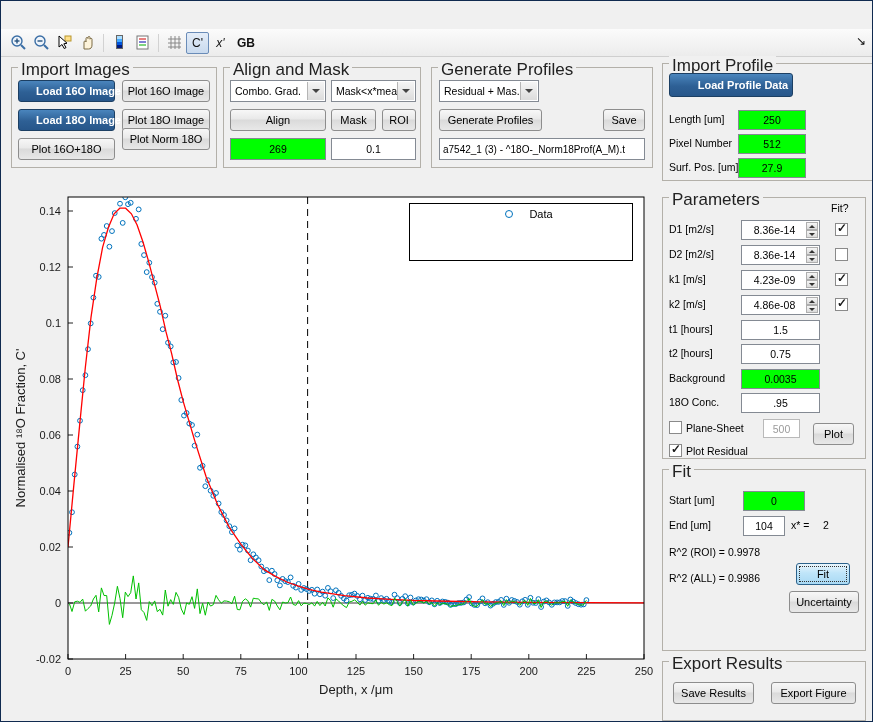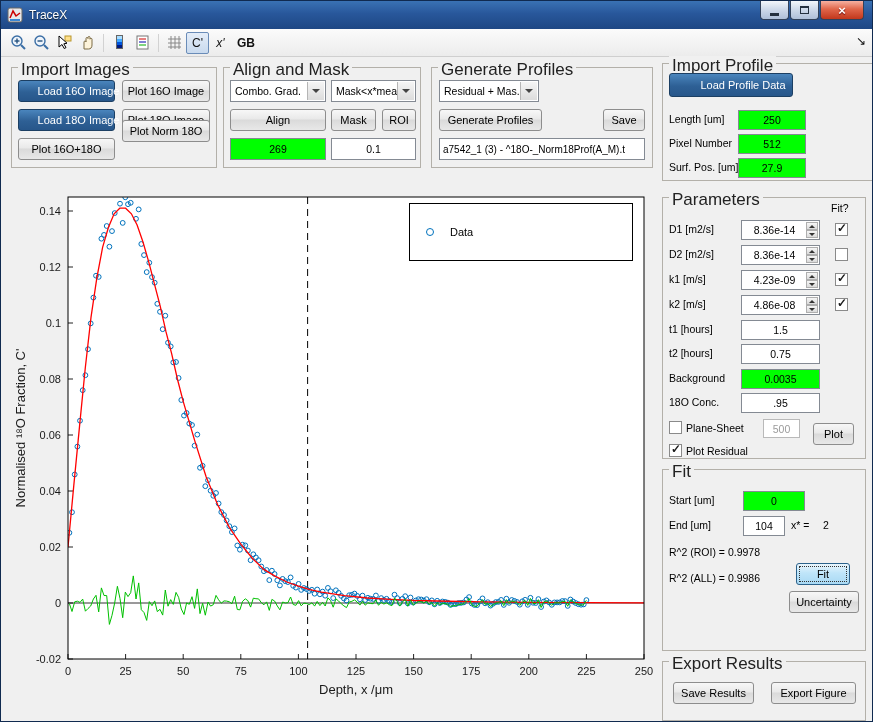--- a/index.html
+++ b/index.html
@@ -19,21 +19,21 @@
   .tool{width:23px;height:22px;display:flex;align-items:center;justify-content:center;border-radius:2px;}
   .tool.pressed{border:1px solid #6a8cb8;background:linear-gradient(#e4edf8,#c9daee);box-sizing:border-box;}
   .tsep{width:1px;height:18px;background:#d2d2d2;margin:0 4px;}
   .tooltext{font-size:12px;color:#111;}
   .overflow{position:absolute;right:6px;top:33px;font-size:12px;color:#111;}
   
   .panel{position:absolute;border:1px solid #b3b0a9;box-sizing:border-box;}
   .ptitle{position:absolute;top:-8px;left:6px;background:#f0f0f0;padding:0 3px;font-size:17px;color:#222;white-space:nowrap;}
   .lbl{position:absolute;font-size:10.5px;color:#000;white-space:nowrap;}
   .btn{position:absolute;box-sizing:border-box;font-size:11px;display:flex;align-items:center;justify-content:center;background:linear-gradient(#f7f7f7,#e9e9e9 45%,#dadada 50%,#e8e8e8);border:1px solid #8d8d8d;border-radius:3px;color:#000;white-space:nowrap;}
-  .btn.blue{background:linear-gradient(#4a85bd,#2e6095 55%,#27568a);border-color:#1c3f63;color:#fff;font-weight:normal;padding-left:24px;}
+  .btn.blue{background:linear-gradient(#4a85bd,#2e6095 55%,#27568a);border-color:#1c3f63;color:#fff;font-weight:bold;padding-left:24px;}
   .btn.focusdef{background:linear-gradient(#eaf6fd,#bfe5f9 45%,#a9d9f4);border:1px solid #2c628b;outline:1px dotted #333;outline-offset:-4px;}
   .field{position:absolute;box-sizing:border-box;background:#fff;border:1px solid #848a93;font-size:10.5px;display:flex;align-items:center;justify-content:center;color:#000;white-space:nowrap;overflow:hidden;}
   .field.green{background:#00ff00;}
   .field.left{justify-content:flex-start;padding-left:3px;}
   .field.dim{color:#9b9b9b;border-color:#b9b9b9;}
   .dd{position:absolute;box-sizing:border-box;background:#fff;border:1px solid #848a93;font-size:10.5px;display:flex;align-items:center;padding-left:4px;color:#000;white-space:nowrap;overflow:hidden;}
   .dda{position:absolute;right:1px;top:1px;bottom:1px;width:16px;background:linear-gradient(#f5f5f5,#dcdcdc);border-left:1px solid #b5b5b5;display:flex;align-items:center;justify-content:center;}
   .dda i{width:0;height:0;border:4px solid transparent;border-top-color:#444;margin-top:4px;}
   .spincol{position:absolute;right:1px;top:1px;bottom:1px;width:12px;display:flex;flex-direction:column;}
   .sbtn{flex:1;box-sizing:border-box;background:linear-gradient(#f6f6f6,#dadada);border:1px solid #aeaeae;display:flex;align-items:center;justify-content:center;}
@@ -41,51 +41,32 @@
   .sbtn.up i{border-bottom-color:#333;margin-top:-3px;}
   .sbtn.dn i{border-top-color:#333;margin-bottom:-3px;}
   .cb{position:absolute;width:13px;height:13px;box-sizing:border-box;background:#fff;border:1px solid #8a8a8a;}
   .cb.checked::after{content:"✓";position:absolute;left:1px;top:-3px;font-size:12px;font-weight:bold;color:#1a1a1a;}
   
   .chart{position:absolute;left:8px;top:185px;width:650px;height:524px;}
   .chart svg{position:absolute;left:0;top:0;}
   .chart text{font-family:"Liberation Sans",sans-serif;}
   .chart .tick{font-size:11px;fill:#1a1a1a;}
   .chart .axlabel{font-size:13px;fill:#1a1a1a;}
-  .legend{position:absolute;left:400px;top:17px;width:224px;height:58px;box-sizing:border-box;background:#fff;border:1px solid #000;display:flex;flex-direction:column;justify-content:space-evenly;padding:1px 0;}
+  .legend{position:absolute;left:400px;top:17px;width:224px;height:58px;box-sizing:border-box;background:#fff;border:1px solid #000;display:flex;flex-direction:row;justify-content:space-evenly;padding:1px 0;}
   .lrow{display:flex;align-items:center;height:17px;}
   .lsample{width:40px;display:flex;align-items:center;justify-content:center;}
   .lcircle{width:6px;height:6px;border:1.4px solid #0072BD;border-radius:50%;background:#fff;}
   .lline{width:30px;height:0;border-top:1.6px solid #f00;}
   .ltext{font-size:11px;color:#000;white-space:nowrap;}
 </style>
 </head>
 <body>
 
 <div class="window">
 
-  <div class="titlebar">
-    <svg class="appicon" viewBox="0 0 16 16">
-      <rect x="1" y="1" width="14" height="14" rx="2" fill="#e8e8e8" stroke="#666"></rect>
-      <polyline points="3,11 6,4 9,9 13,6" fill="none" stroke="#c00" stroke-width="1.5"></polyline>
-      <line x1="3" y1="13" x2="13" y2="13" stroke="#06c" stroke-width="1.5"></line>
-    </svg>
-    <span class="apptitle">TraceX</span>
-    <div class="winbtns">
-      <div class="winbtn">
-          <span class="glyph-min"></span>
-        </div>
-      <div class="winbtn">
-          <span class="glyph-max"></span>
-        </div>
-      <div class="winbtn close">
-          <span class="glyph-close">×</span>
-        </div>
-    </div>
-  </div>
 
   <div class="toolbar">
     <div class="tool">
       <svg width="17" height="17">
           <circle cx="7" cy="7" r="5" fill="#eef4fb" stroke="#3a6ea5" stroke-width="1.4"></circle>
           <line x1="11" y1="11" x2="15" y2="15" stroke="#3a6ea5" stroke-width="2"></line>
           <line x1="4.5" y1="7" x2="9.5" y2="7" stroke="#26527f" stroke-width="1.4"></line>
           <line x1="7" y1="4.5" x2="7" y2="9.5" stroke="#26527f" stroke-width="1.4"></line>
         </svg>
     </div>
@@ -143,21 +124,21 @@
   </div>
   <div class="overflow">↘</div>
 
   <div class="panel" style="left:10px;top:66px;width:206px;height:101px">
     <span class="ptitle">Import Images</span>
     <div class="btn blue" style="left:6px;top:12px;width:97px;height:22px">Load 16O Image</div>
     <div class="btn" style="left:110px;top:12px;width:88px;height:22px">Plot 16O Image</div>
     <div class="btn blue" style="left:6px;top:41px;width:97px;height:22px">Load 18O Image</div>
     <div class="btn" style="left:110px;top:41px;width:88px;height:22px">Plot 18O Image</div>
     <div class="btn" style="left:6px;top:70px;width:97px;height:22px">Plot 16O+18O</div>
-    <div class="btn" style="left:110px;top:52px;width:88px;height:22px">Plot Norm 18O</div>
+    <div class="btn" style="left:110px;top:60px;width:88px;height:22px">Plot Norm 18O</div>
   </div>
 
   <div class="panel" style="left:222px;top:66px;width:198px;height:101px">
     <span class="ptitle">Align and Mask</span>
     <div class="dd" style="left:6px;top:12px;width:96px;height:22px">
       <span>Combo. Grad.</span>
       <span class="dda">
           <i></i>
         </span>
     </div>

